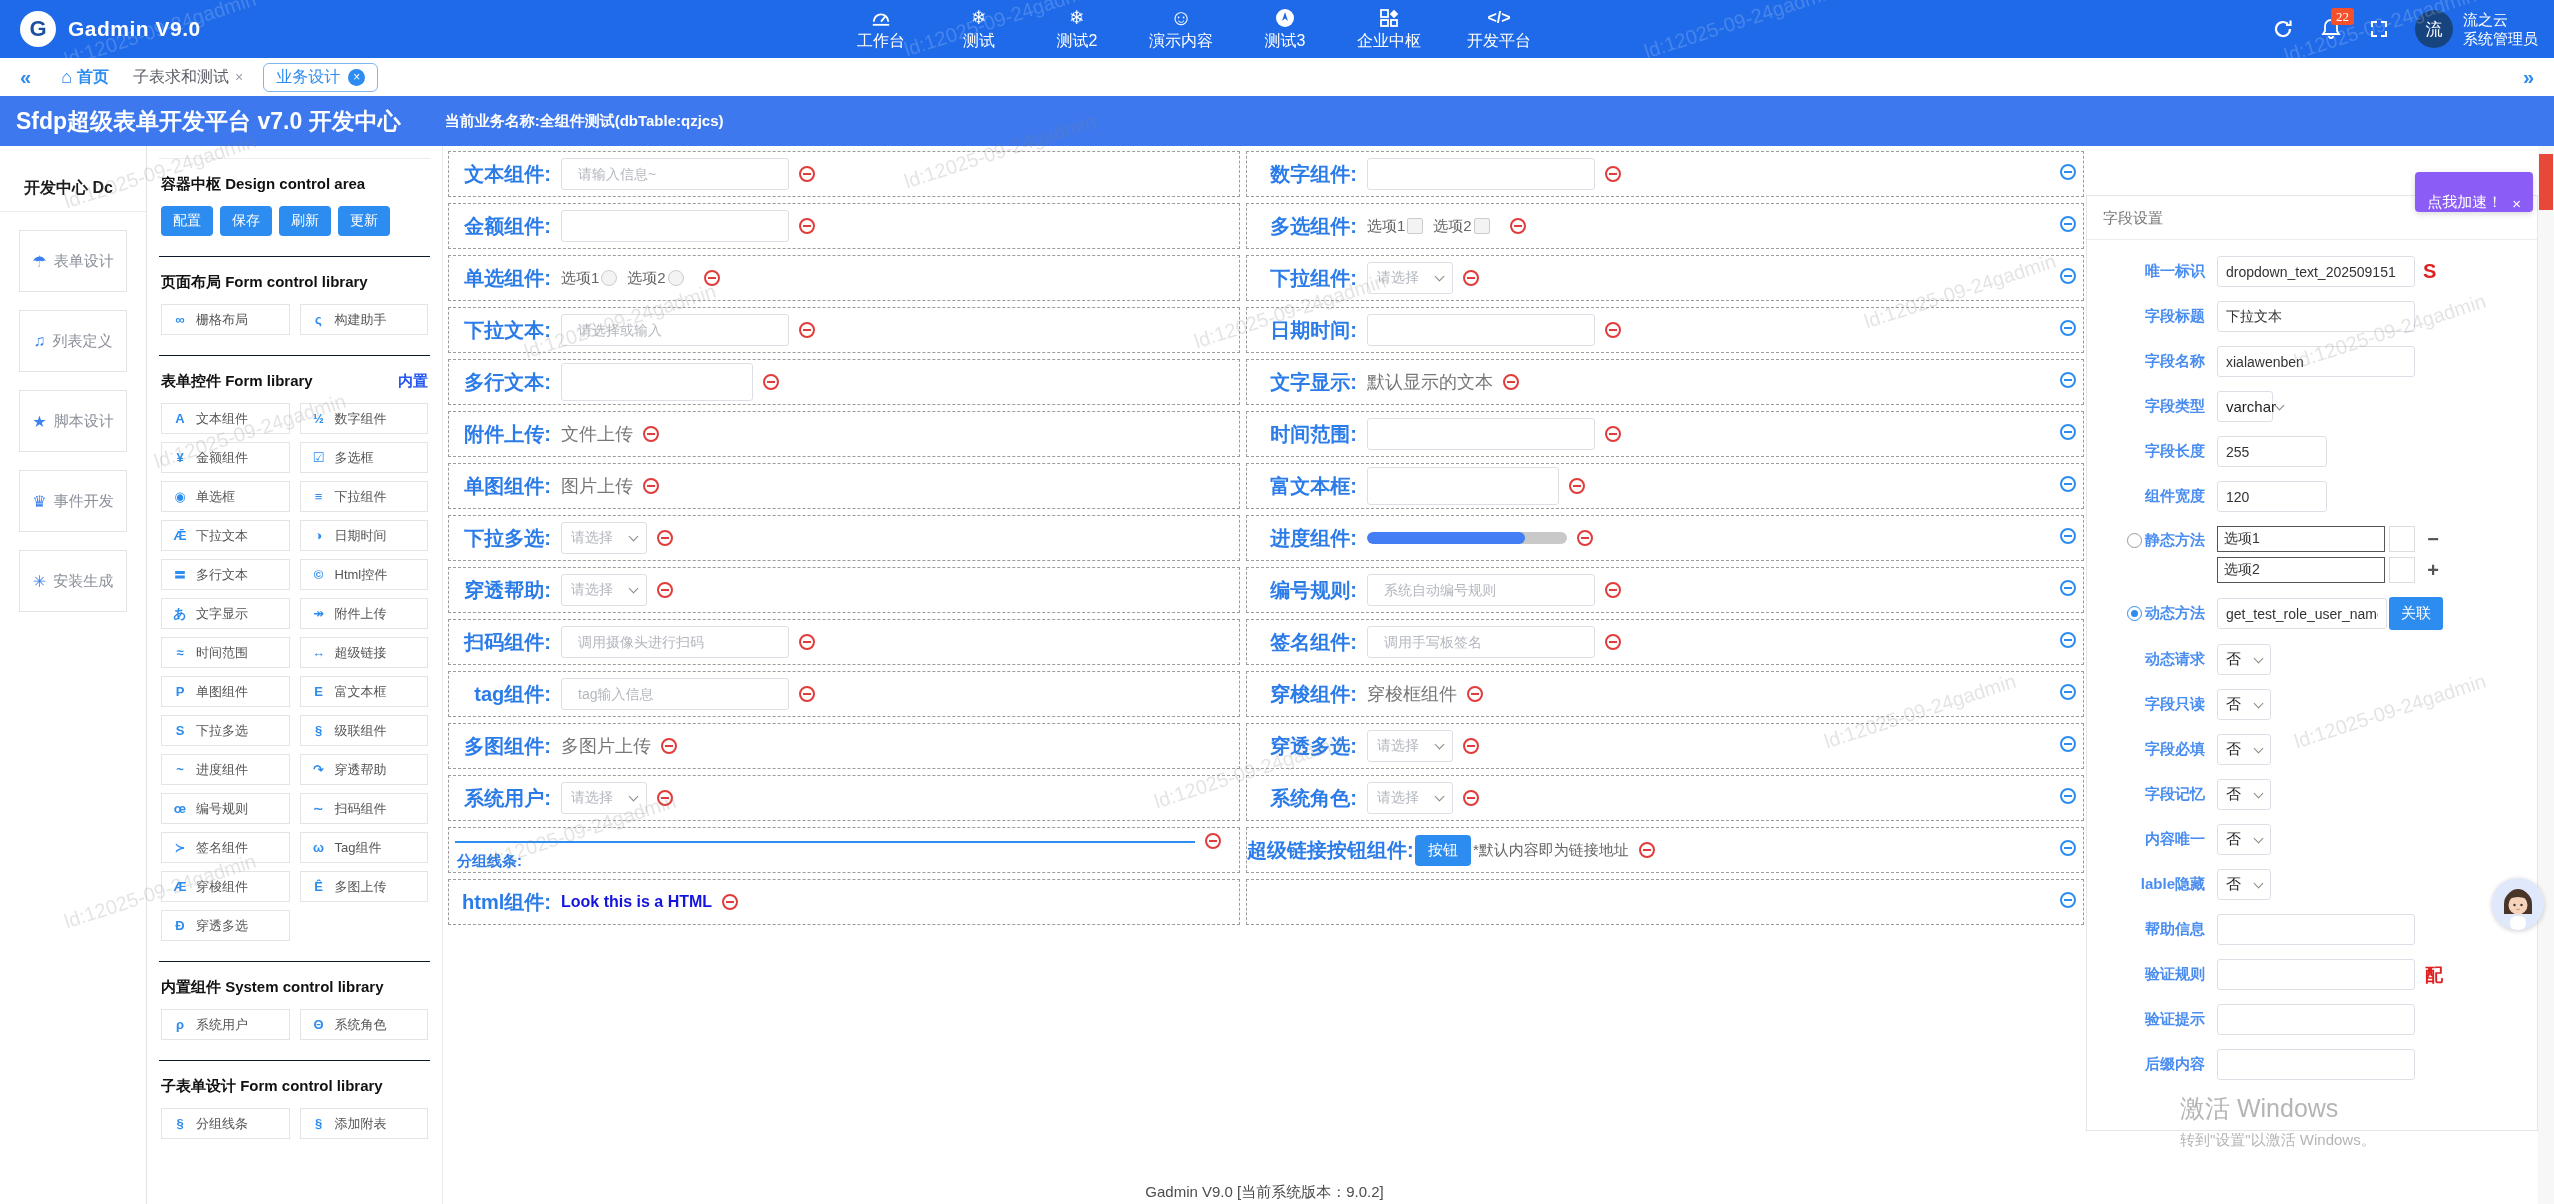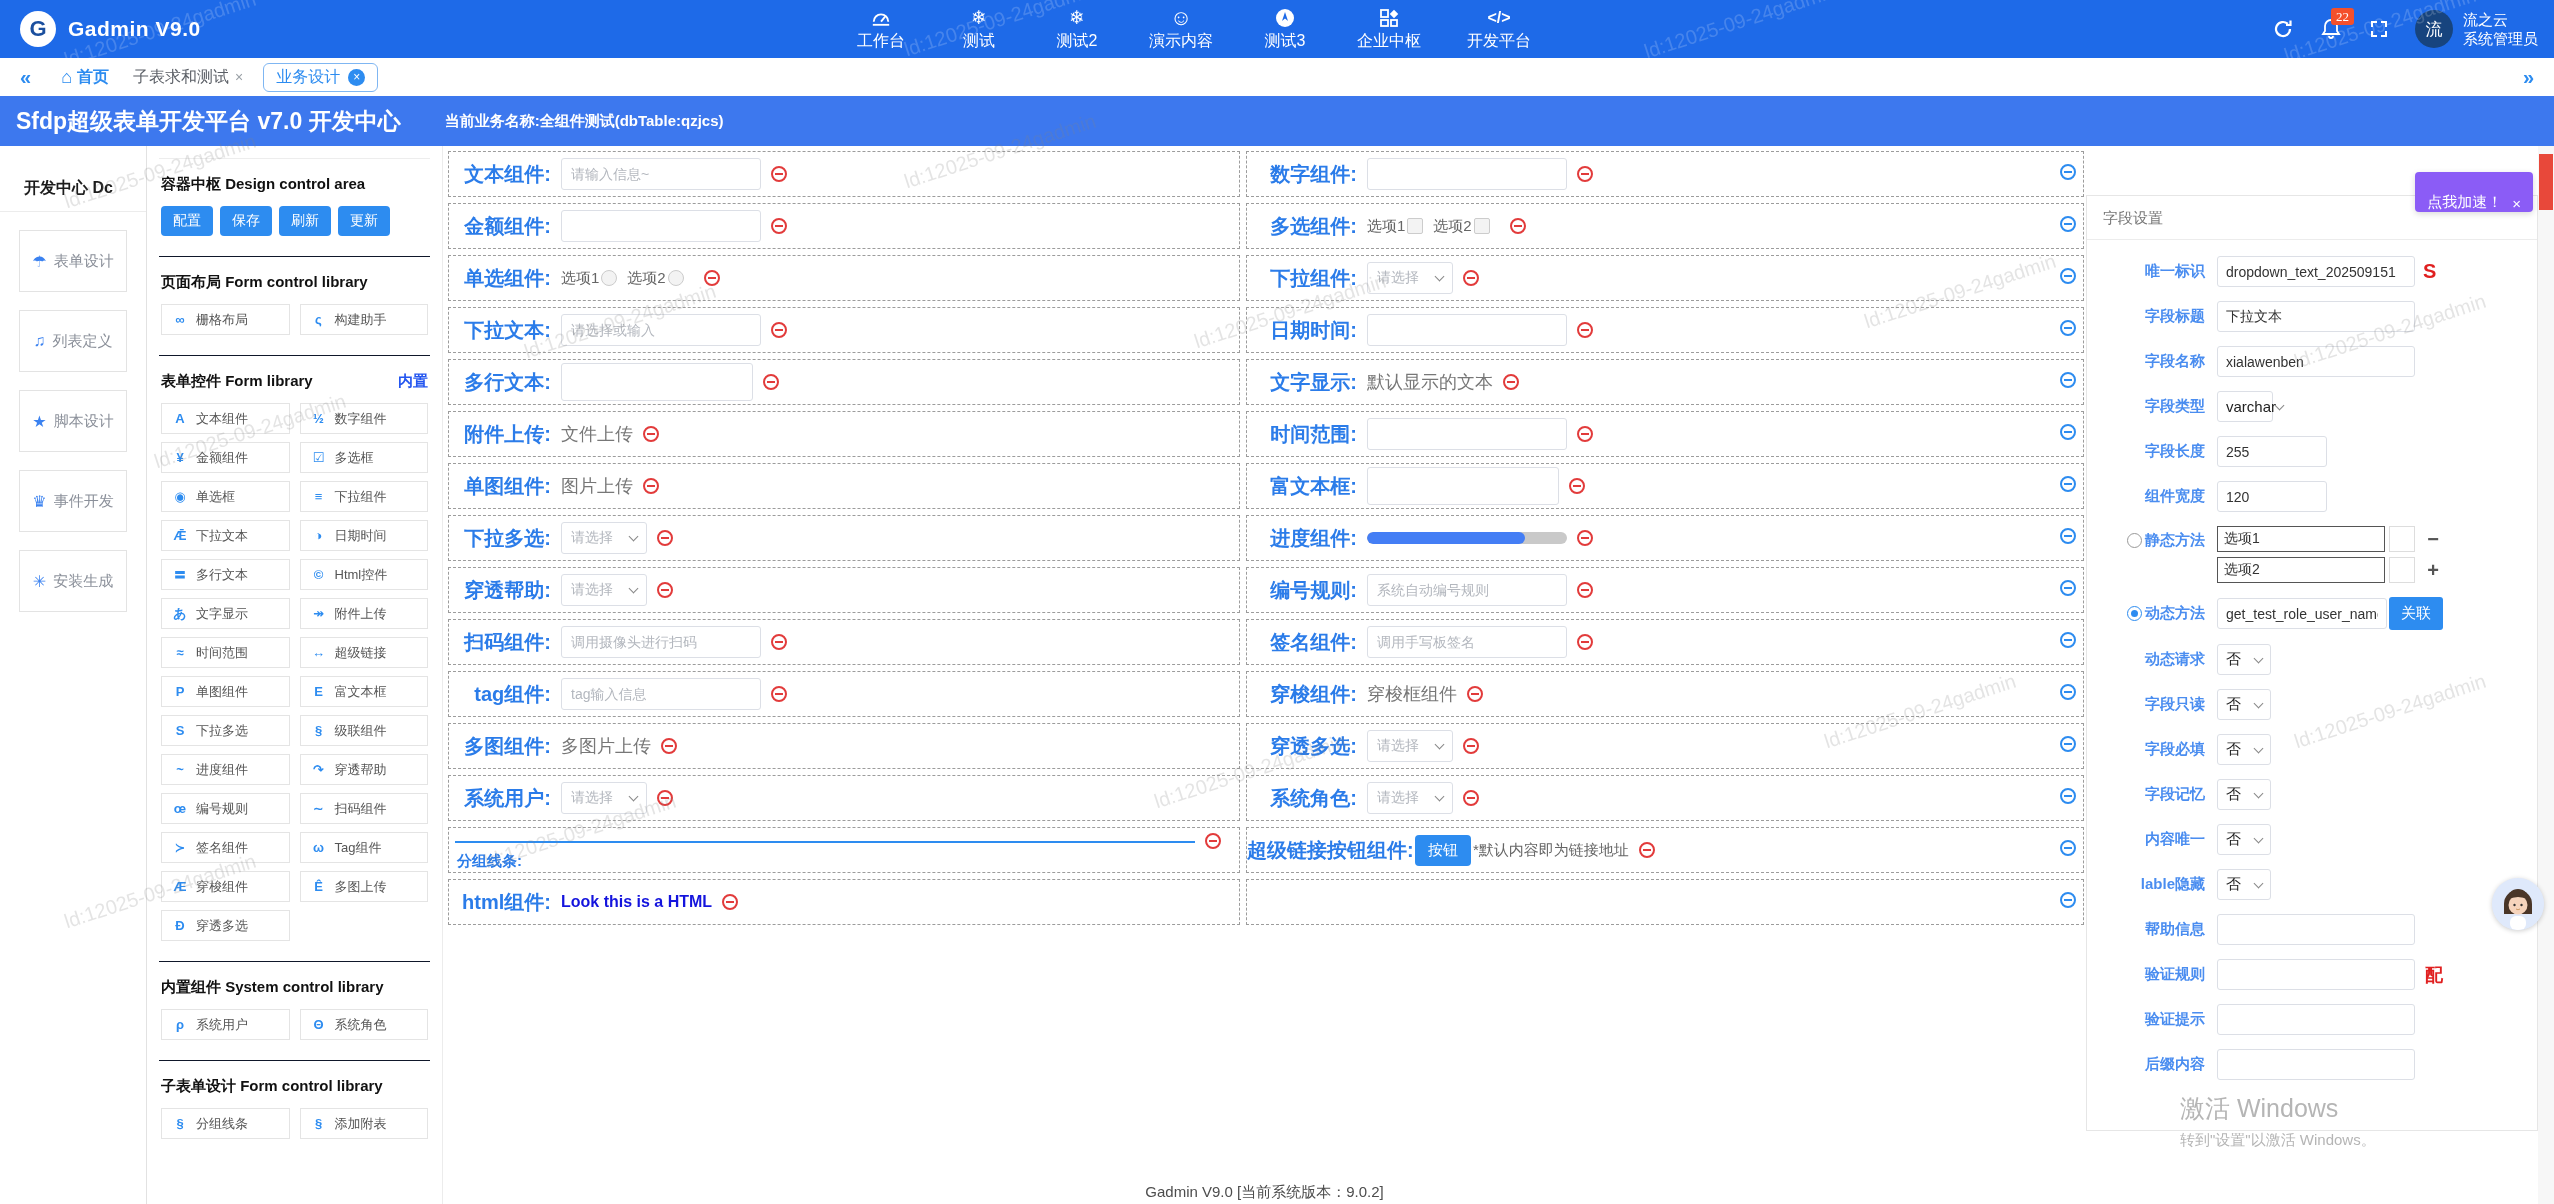--- a/index.html
+++ b/index.html
@@ -60,21 +60,21 @@
 
   
   .design-area { flex:1; padding:5px 2px 0 5px; position:relative; background:#fff; }
   .row { display:flex; gap:6px; margin-bottom:6px; }
   .cell { border:1px dashed #9c9c9c; background:#fff; position:relative; display:flex; align-items:center; height:46px; }
   .cell.cl { flex:0 0 792px; }
   .cell.cr { flex:1; padding-right:30px; }
   .flabel { width:112px; flex:none; text-align:right; color:#2b7ce9; font-weight:bold; font-size:20px; padding-right:10px; white-space:nowrap; }
   .cr .flabel { width:120px; }
   .flabel.wide { width:168px; }
-  .inp { width:200px; height:32px; border:1px solid #dcdfe6; border-radius:3px; padding:0 9px; font-size:14px; color:#000000; font-family:inherit; outline:none; }
+  .inp { width:228px; height:32px; border:1px solid #dcdfe6; border-radius:3px; padding:0 16px; font-size:14px; color:#000000; font-family:inherit; outline:none; }
   .inp::placeholder { color:#b3b7be; }
   .ta { width:192px; height:38px; border:1px solid #dcdfe6; border-radius:3px; resize:none; font-family:inherit; }
   .sel { width:86px; height:32px; border:1px solid #dcdfe6; border-radius:3px; background:#fff; display:flex; align-items:center; justify-content:space-between; padding:0 9px; font-size:14px; color:#b3b7be; cursor:pointer; }
   .chev { width:7px; height:7px; border-right:1.6px solid #888; border-bottom:1.6px solid #888; transform:rotate(45deg); margin-top:-3px; flex:none; }
   .gtext { color:#777; font-size:18px; }
   .opt { color:#666; font-size:15px; margin-right:2px; }
   .ro,.cb { width:16px; height:16px; border:1px solid #ccc; background:#f3f3f3; display:inline-block; margin-right:10px; flex:none; }
   .ro { border-radius:50%; }
   .cb { border-radius:2px; }
   .rm { display:inline-flex; width:16px; height:16px; border:2px solid #e23b3b; border-radius:50%; align-items:center; justify-content:center; margin-left:10px; flex:none; cursor:pointer; }

